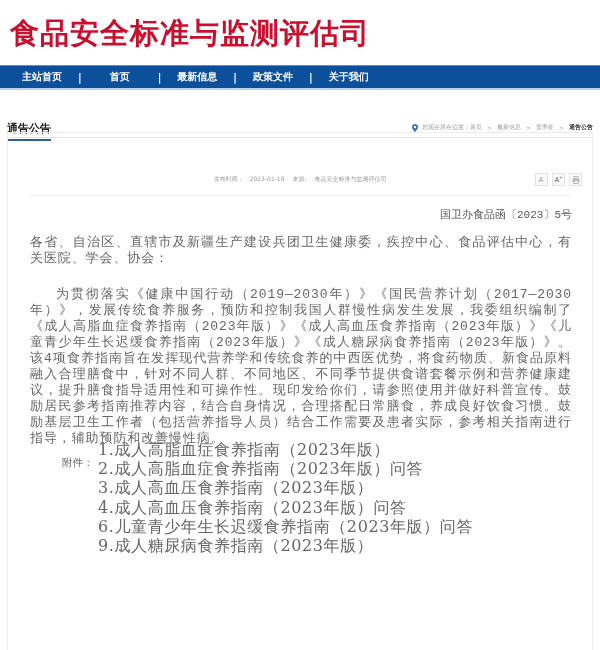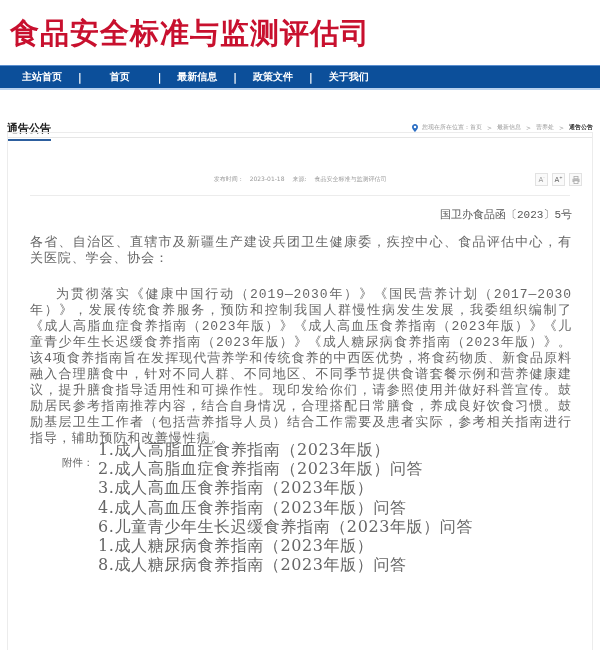--- a/index.html
+++ b/index.html
@@ -154,19 +154,18 @@
     <p class="body-para">为贯彻落实《健康中国行动（2019—2030年）》《国民营养计划（2017—2030年）》，发展传统食养服务，预防和控制我国人群慢性病发生发展，我委组织编制了《成人高脂血症食养指南（2023年版）》《成人高血压食养指南（2023年版）》《儿童青少年生长迟缓食养指南（2023年版）》《成人糖尿病食养指南（2023年版）》。该4项食养指南旨在发挥现代营养学和传统食养的中西医优势，将食药物质、新食品原料融入合理膳食中，针对不同人群、不同地区、不同季节提供食谱套餐示例和营养健康建议，提升膳食指导适用性和可操作性。现印发给你们，请参照使用并做好科普宣传。鼓励居民参考指南推荐内容，结合自身情况，合理搭配日常膳食，养成良好饮食习惯。鼓励基层卫生工作者（包括营养指导人员）结合工作需要及患者实际，参考相关指南进行指导，辅助预防和改善慢性病。</p>
 
     <div class="attachments">
       <span class="att-label">附件：</span>
       <ul class="att-list">
         <li>1.成人高脂血症食养指南（2023年版）</li>
         <li>2.成人高脂血症食养指南（2023年版）问答</li>
         <li>3.成人高血压食养指南（2023年版）</li>
         <li>4.成人高血压食养指南（2023年版）问答</li>
         <li>6.儿童青少年生长迟缓食养指南（2023年版）问答</li>
-        <li>1.成人糖尿病食养指南（2023年版）</li>
-        <li>8.成人糖尿病食养指南（2023年版）问答</li>
+        <li>9.成人糖尿病食养指南（2023年版）</li>
       </ul>
     </div>
 
   </div>
 </div>
 
 </body></html>

